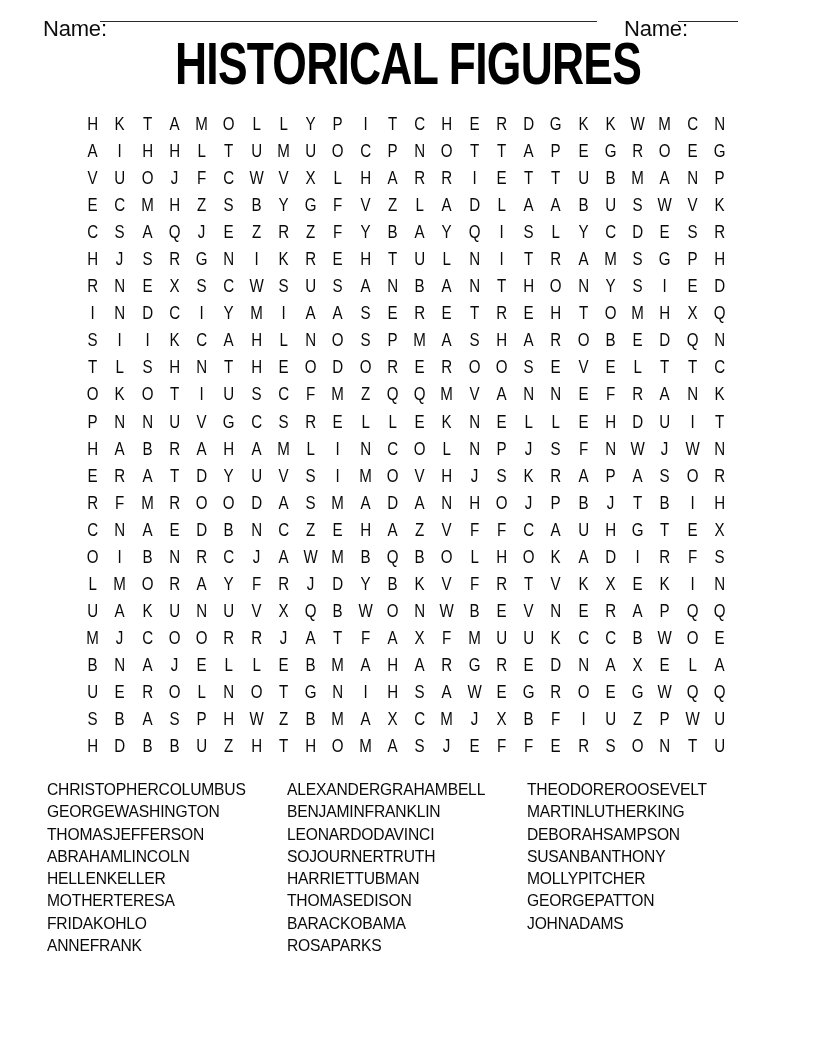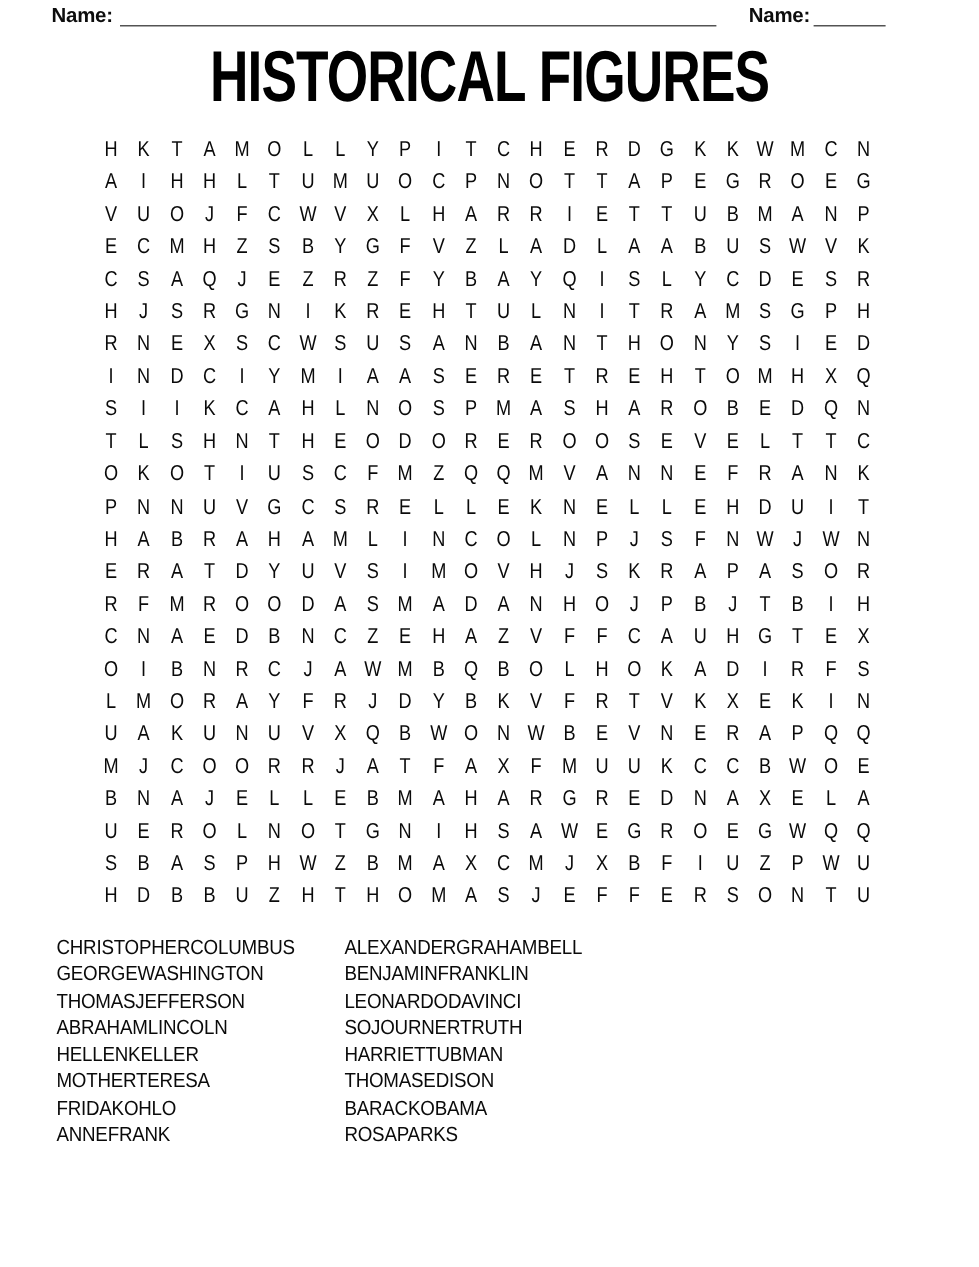--- a/index.html
+++ b/index.html
@@ -9,23 +9,23 @@
     height: 1056px;
     background: #ffffff;
     color: #000000;
     font-family: "Liberation Sans", sans-serif;
     overflow: hidden;
   }
 
   
   .label {
     position: absolute;
-    top: 3px;
-    font-size: 17px;
-    font-weight: 700;
+    top: 16px;
+    font-size: 22px;
+    font-weight: 400;
     color: #0d0d0d;
     letter-spacing: -0.2px;
   }
   .name-label { left: 43px; }
   .date-label { left: 624px; }
   .blank {
     position: absolute;
     border-bottom: 1.6px solid #2a2a2a;
     height: 18px;
     top: 3px;
@@ -698,15 +698,24 @@
       <div class="word-col">
         <div class="word">ALEXANDERGRAHAMBELL</div>
         <div class="word">BENJAMINFRANKLIN</div>
         <div class="word">LEONARDODAVINCI</div>
         <div class="word">SOJOURNERTRUTH</div>
         <div class="word">HARRIETTUBMAN</div>
         <div class="word">THOMASEDISON</div>
         <div class="word">BARACKOBAMA</div>
         <div class="word">ROSAPARKS</div>
       </div>
+      <div class="word-col">
+        <div class="word">THEODOREROOSEVELT</div>
+        <div class="word">MARTINLUTHERKING</div>
+        <div class="word">DEBORAHSAMPSON</div>
+        <div class="word">SUSANBANTHONY</div>
+        <div class="word">MOLLYPITCHER</div>
+        <div class="word">GEORGEPATTON</div>
+        <div class="word">JOHNADAMS</div>
+      </div>
     </div>
 
 </div>
 
 </body></html>

